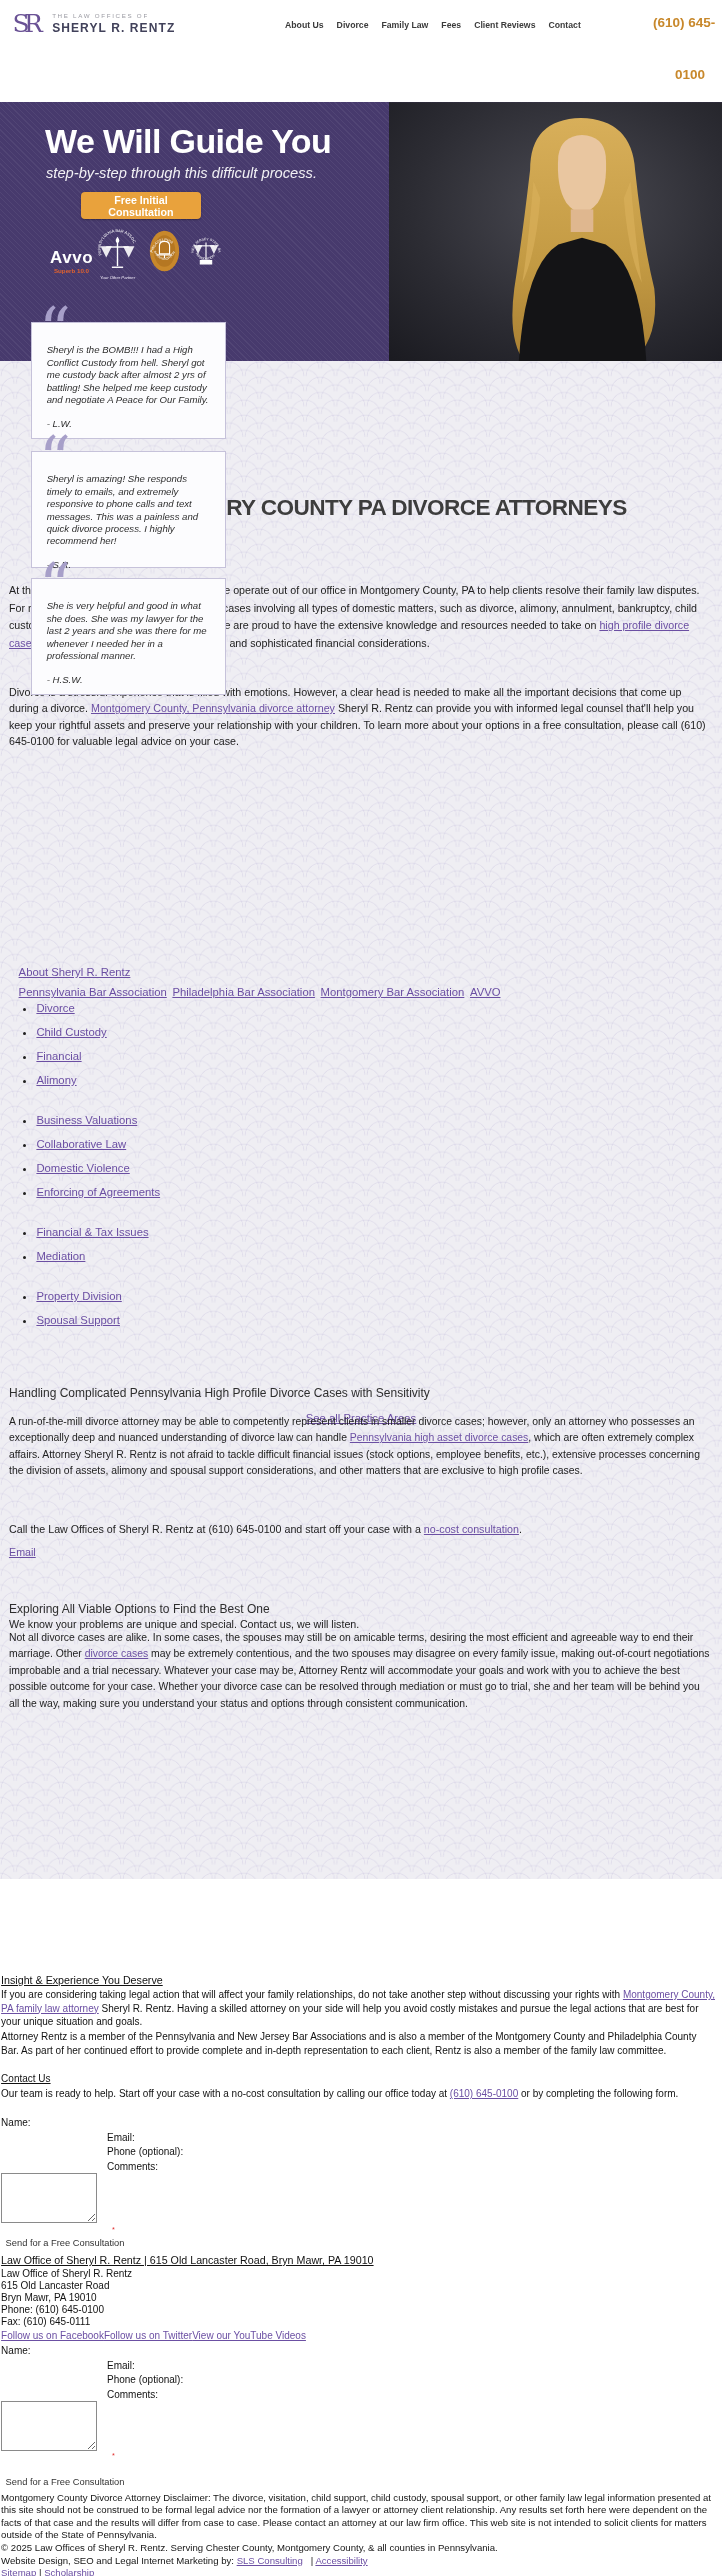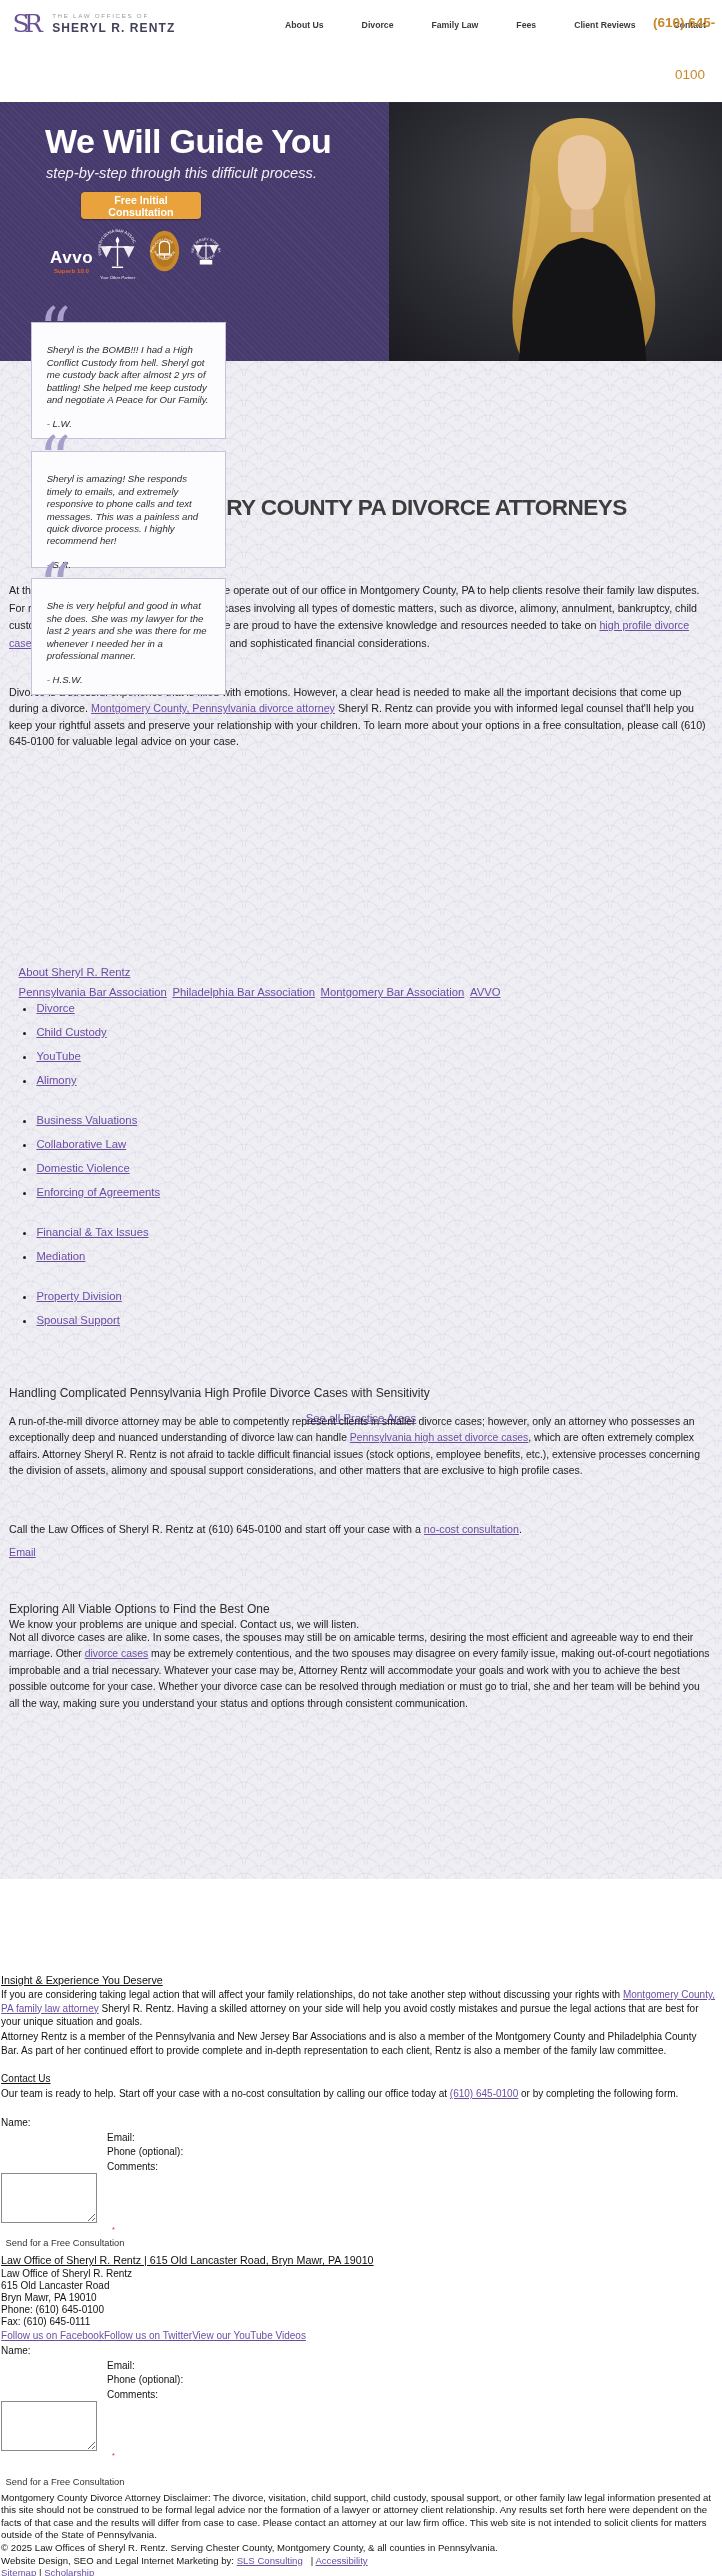--- a/index.html
+++ b/index.html
@@ -10,24 +10,24 @@
   a{color:#6b4fa3;text-decoration:underline;cursor:pointer;}
   .abs{position:absolute;}
 
   
   .site-header{position:absolute;left:0;top:0;width:722px;height:102px;background:#fff;}
   .logo{position:absolute;left:12.4px;top:11.3px;display:flex;align-items:center;}
   .logo .monogram{font-family:"DejaVu Serif",serif;font-size:25px;color:#6a5295;letter-spacing:-5.6px;line-height:1;margin-right:15px;}
   .logo .lt1{font-size:6.2px;letter-spacing:1.7px;color:#9a9aa2;margin-bottom:1.7px;}
   .logo .lt2{font-size:12px;letter-spacing:1.1px;color:#41415a;font-weight:bold;}
   .main-nav{position:absolute;left:285px;top:20.3px;}
-  .main-nav ul{list-style:none;margin:0;padding:0;display:flex;gap:38px;}
+  .main-nav ul{list-style:none;margin:0;padding:0;display:flex;gap:13px;}
   .main-nav a{color:#3b3b3b;text-decoration:none;font-size:8.7px;font-weight:bold;}
   .phone-1{position:absolute;right:6.8px;top:14.7px;font-size:13.5px;font-weight:bold;color:#c8882b;}
-  .phone-2{position:absolute;right:17px;top:67px;font-size:13.5px;font-weight:normal;color:#c8882b;}
+  .phone-2{position:absolute;right:17px;top:67px;font-size:13.5px;font-weight:bold;color:#c8882b;}
 
   
   .hero{position:absolute;left:0;top:102px;width:722px;height:260px;
     background-color:#473a6d;
     background-image:repeating-linear-gradient(45deg,rgba(255,255,255,.055) 0 0.8px,transparent 0.8px 4px);
     overflow:hidden;}
   .hero-photo{position:absolute;left:389px;top:0;width:333px;height:260px;}
   .hero h1{position:absolute;left:45px;top:20.3px;margin:0;font-size:34px;letter-spacing:-0.6px;color:#fff;font-weight:bold;}
   .hero .sub{position:absolute;left:46px;top:63px;font-size:14.7px;font-style:italic;color:rgba(255,255,255,.93);}
   .cta{position:absolute;left:45px;top:90px;width:120px;height:27px;background:#e9a23c;border:none;border-radius:4px;
@@ -206,21 +206,21 @@
 <p class="bodypara p-intro"><span>At the Law Offices of Sheryl R. Rentz, P.C., we operate out of our office in Montgomery County, PA to help clients resolve their family law disputes. For many years, we have handled family law cases involving all types of domestic matters, such as divorce, alimony, annulment, bankruptcy, child custody and support, mediation, and more. We are proud to have the extensive knowledge and resources needed to take on </span><a>high profile divorce cases</a><span>, which involve a large amount of assets and sophisticated financial considerations.</span></p>
 
 <p class="bodypara p-emotions"><span>Divorce is a stressful experience that is filled with emotions. However, a clear head is needed to make all the important decisions that come up during a divorce. </span><a>Montgomery County, Pennsylvania divorce attorney</a><span> Sheryl R. Rentz can provide you with informed legal counsel that'll help you keep your rightful assets and preserve your relationship with your children. To learn more about your options in a free consultation, please call (610) 645-0100 for valuable legal advice on your case.</span></p>
 
 <a class="about-link abs">About Sheryl R. Rentz</a>
 <div class="bar-links"><a>Pennsylvania Bar Association</a><a>Philadelphia Bar Association</a><a>Montgomery Bar Association</a><a>AVVO</a></div>
 <div class="practice-groups">
     <ul>
       <li><a>Divorce</a></li>
       <li><a>Child Custody</a></li>
-      <li><a>YouTube</a></li>
+      <li><a>Financial</a></li>
       <li><a>Alimony</a></li>
     </ul>
     <ul>
       <li><a>Business Valuations</a></li>
       <li><a>Collaborative Law</a></li>
       <li><a>Domestic Violence</a></li>
       <li><a>Enforcing of Agreements</a></li>
     </ul>
     <ul>
       <li><a>Financial &amp; Tax Issues</a></li>

